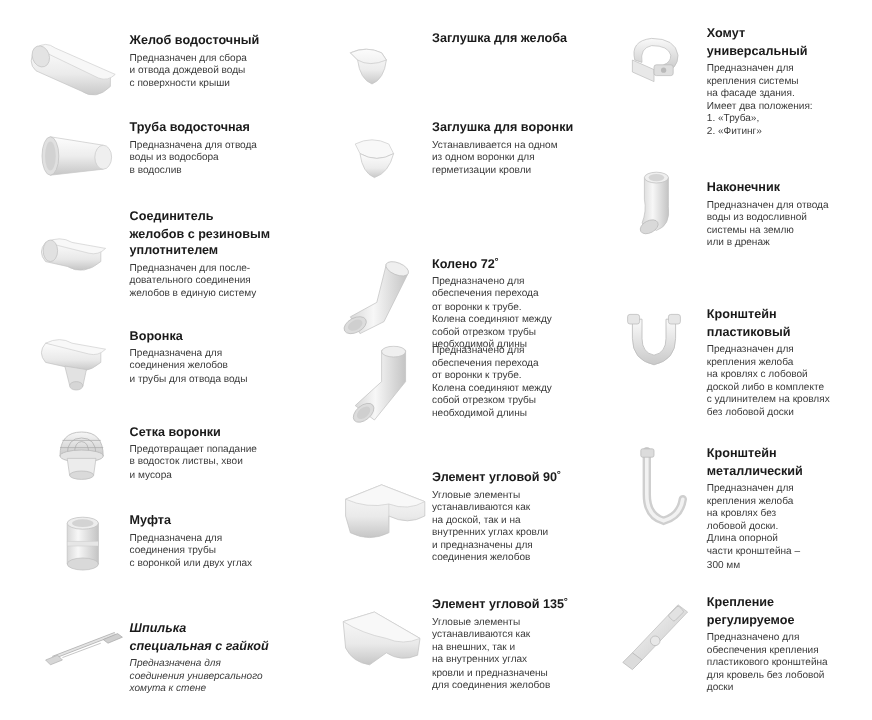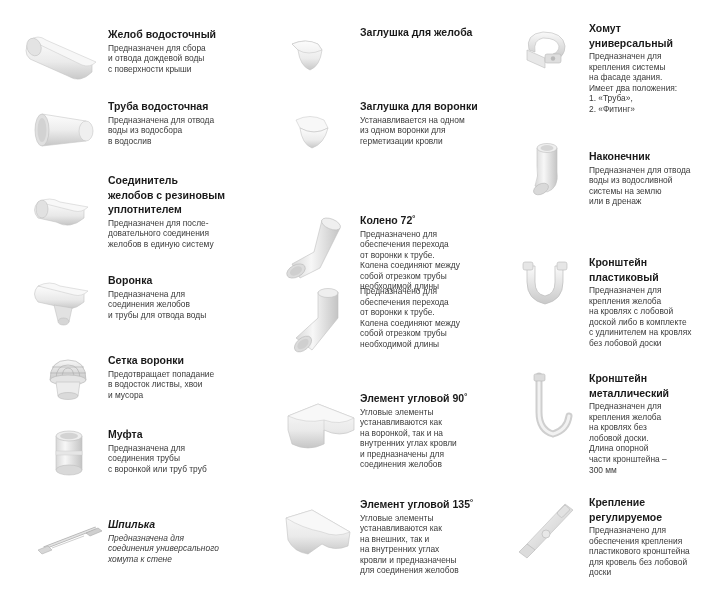--- a/index.html
+++ b/index.html
@@ -212,37 +212,38 @@
           <ellipse cx="29" cy="10" rx="9" ry="3.2" fill="#d3d3d3"></ellipse>
           <ellipse cx="29" cy="44" rx="13" ry="5" fill="#d9d9d9" stroke="#bdbdbd" stroke-width="0.6"></ellipse>
           <rect x="16" y="25" width="26" height="4" fill="#e6e6e6" stroke="#c9c9c9" stroke-width="0.4"></rect>
         </svg>
       </div>
       <div class="txt" style="left:98px; top:14px; width:142px;">
         <p class="title">Муфта</p>
         <p class="desc">
           <span class="ln">Предназначена для</span>
           <span class="ln">соединения трубы</span>
-          <span class="ln">с воронкой или труб труб</span>
+          <span class="ln">с воронкой или двух углах</span>
         </p>
       </div>
     </div>
 
     <div class="item" style="left:10px; top:504px; width:240px; height:70px;">
       <div class="art" style="left:18px; top:16px;">
         <svg width="80" height="40" viewBox="0 0 80 40">
           <line x1="16" y1="28" x2="68" y2="8" stroke="#b5b5b5" stroke-width="3"></line>
           <line x1="16" y1="28" x2="68" y2="8" stroke="#e3e3e3" stroke-width="1.4"></line>
           <polygon points="10,30 20,26 24,30 14,34" fill="#d7d7d7" stroke="#b0b0b0" stroke-width="0.6"></polygon>
           <polygon points="58,13 70,8 74,11 62,16" fill="#cfcfcf" stroke="#aaaaaa" stroke-width="0.6"></polygon>
           <line x1="24" y1="28" x2="56" y2="16" stroke="#9f9f9f" stroke-width="0.5"></line>
         </svg>
       </div>
       <div class="txt" style="left:98px; top:14px; width:148px;font-style:italic;">
         <p class="title">Шпилька</p>
+        <p class="title">специальная с гайкой</p>
         <p class="desc">
           <span class="ln">Предназначена для</span>
           <span class="ln">соединения универсального</span>
           <span class="ln">хомута к стене</span>
         </p>
       </div>
     </div>
 
   </div>
 
@@ -362,21 +363,21 @@
           <path d="M10 16 L40 4 L76 18 L76 30 Q62 38 46 30 L46 44 Q30 52 14 44 L10 30 Z" fill="url(#gco1)" stroke="#c1c1c1" stroke-width="0.6"></path>
           <path d="M10 16 L40 4 L76 18 Q62 26 46 20 Q28 24 10 16 Z" fill="#f8f8f8" stroke="#cecece" stroke-width="0.6"></path>
           <path d="M46 20 L46 44" stroke="#cfcfcf" stroke-width="0.6" fill="none"></path>
         </svg>
       </div>
       <div class="txt" style="left:100px; top:6px; width:148px;">
         <p class="title">Элемент угловой 90˚</p>
         <p class="desc">
           <span class="ln">Угловые элементы</span>
           <span class="ln">устанавливаются как</span>
-          <span class="ln">на воронкой, так и на</span>
+          <span class="ln">на доской, так и на</span>
           <span class="ln">внутренних углах кровли</span>
           <span class="ln">и предназначены для</span>
           <span class="ln">соединения желобов</span>
         </p>
       </div>
     </div>
 
     <div class="item" style="left:10px; top:492px; width:245px; height:92px;">
       <div class="art" style="left:18px; top:14px;">
         <svg width="86" height="70" viewBox="0 0 86 70">

